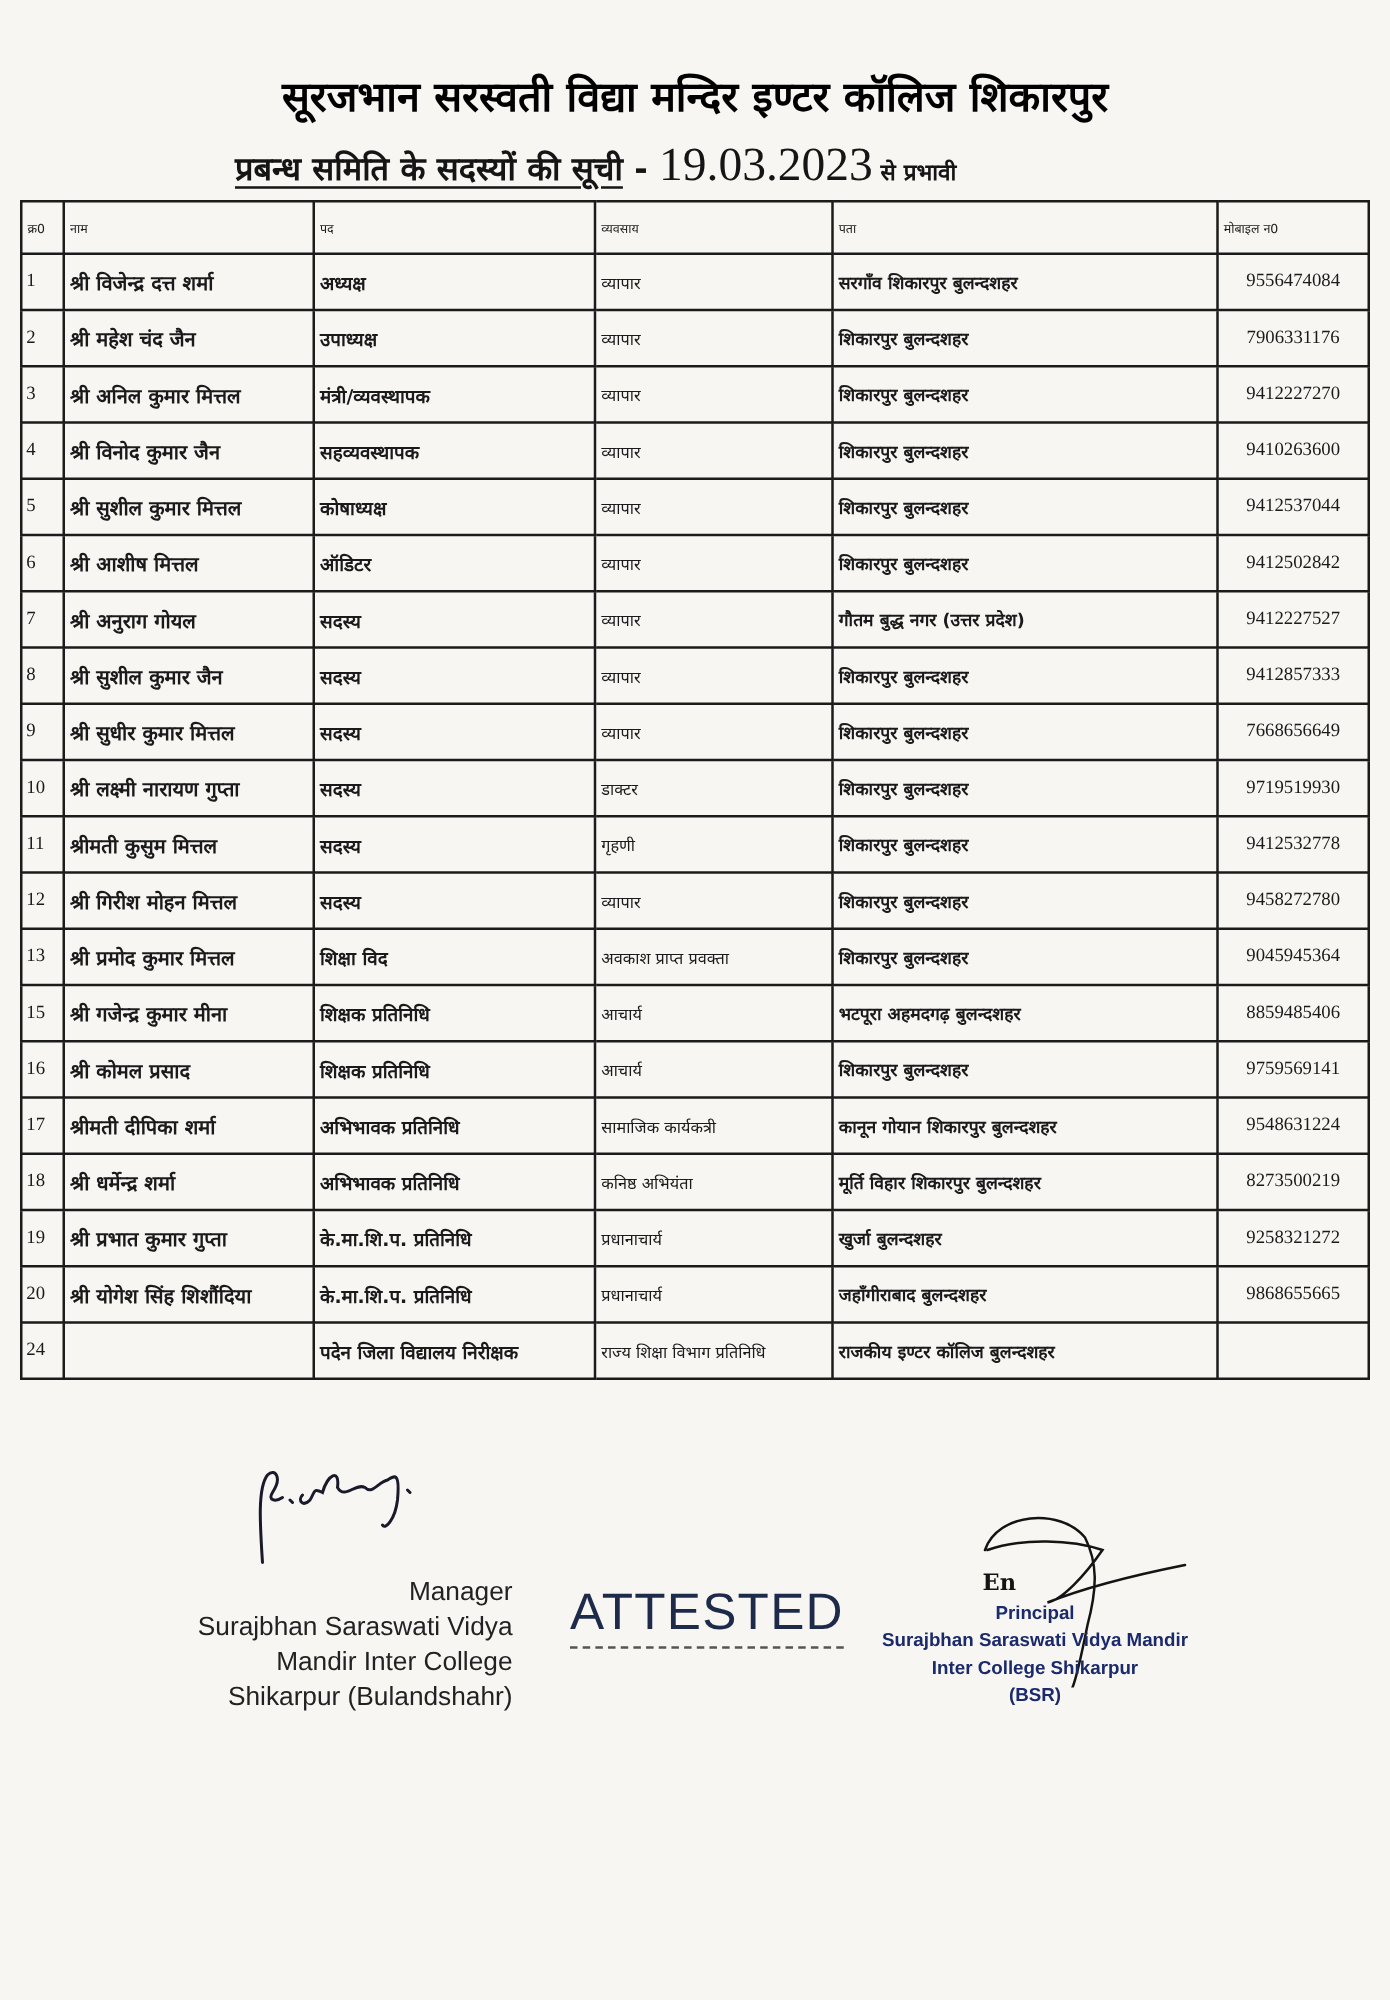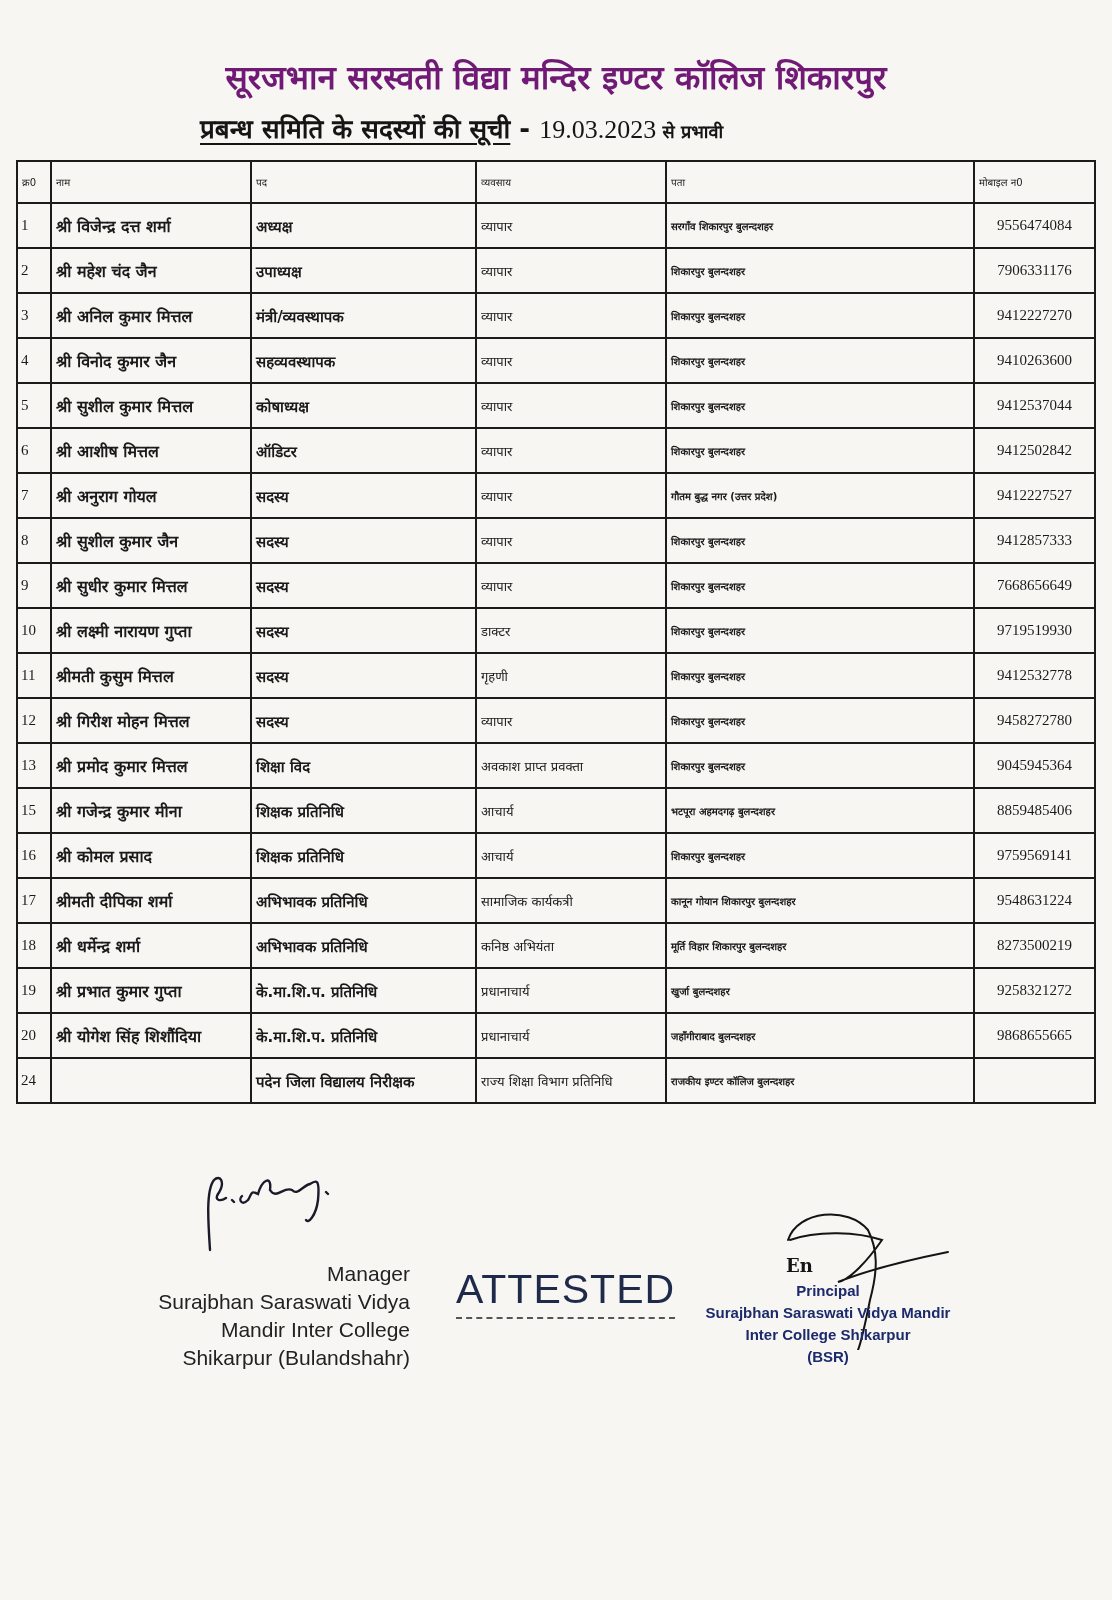--- a/index.html
+++ b/index.html
@@ -4,44 +4,44 @@
 <style>
   html, body { margin: 0; padding: 0; }
   body {
     width: 1112px; height: 1600px; background: #f7f6f3;
     font-family: "DejaVu Sans", sans-serif; color: #1a1a1a;
     position: relative; overflow: hidden;
   }
   .title {
     position: absolute; left: 0; width: 1112px; text-align: center;
     top: 54px; font-size: 33px; font-weight: bold; letter-spacing: 0px;
-    font-family: "DejaVu Sans", sans-serif; color: #701a75;
+    font-family: "DejaVu Sans", sans-serif; color: #000000;
   }
   .subtitle {
     position: absolute; left: 188px; top: 110px; font-size: 26px;
     font-weight: bold; color: #151515; white-space: nowrap;
   }
-  .subtitle .ul { text-decoration: underline; text-underline-offset: 5px; text-decoration-thickness: 2px; margin-left: 12px; }
-  .subtitle .date { font-family: "Liberation Serif", serif; font-weight: normal; font-size: 26px; }
+  .subtitle .ul { text-decoration: underline; text-underline-offset: 5px; text-decoration-thickness: 2px; }
+  .subtitle .date { font-family: "Liberation Serif", serif; font-weight: normal; font-size: 38px; }
   .subtitle .small { font-size: 18px; margin-top: 36px; }
   table.members {
     position: absolute; left: 16px; top: 160px; width: 1078px;
     border-collapse: collapse; table-layout: fixed;
   }
   table.members td, table.members th {
     border: 2px solid #1b1b1b; padding: 0 4px; height: 43px;
     font-size: 15px; font-weight: normal; text-align: left; vertical-align: middle;
     white-space: nowrap; overflow: hidden;
   }
   table.members th { height: 40px; font-size: 10px; }
   table.members td.sn { font-family: "Liberation Serif", serif; font-size: 15px; padding-left: 3px; }
   table.members td.name { font-size: 16px; font-weight: bold; }
   table.members td.post { font-size: 15px; font-weight: bold; }
   table.members td.occ { font-size: 13px; }
-  table.members td.addr { font-size: 10px; font-weight: bold; }
+  table.members td.addr { font-size: 14px; font-weight: bold; }
   table.members td.mob { font-family: "Liberation Serif", serif; font-size: 15px; text-align: center; }
   .sig-left {
     position: absolute; left: 140px; top: 1160px; width: 270px; text-align: right;
     font-family: "Liberation Sans", sans-serif; font-size: 21px; line-height: 28px; color: #222;
   }
   .sig-left svg { display: block; margin: 0 auto 0 40px; }
   .attested {
     position: absolute; left: 456px; top: 1266px;
     font-family: "Liberation Sans", sans-serif; font-size: 41px; color: #1e2a4a; letter-spacing: 1px;
     border-bottom: 2px dashed #555; padding-bottom: 4px;

